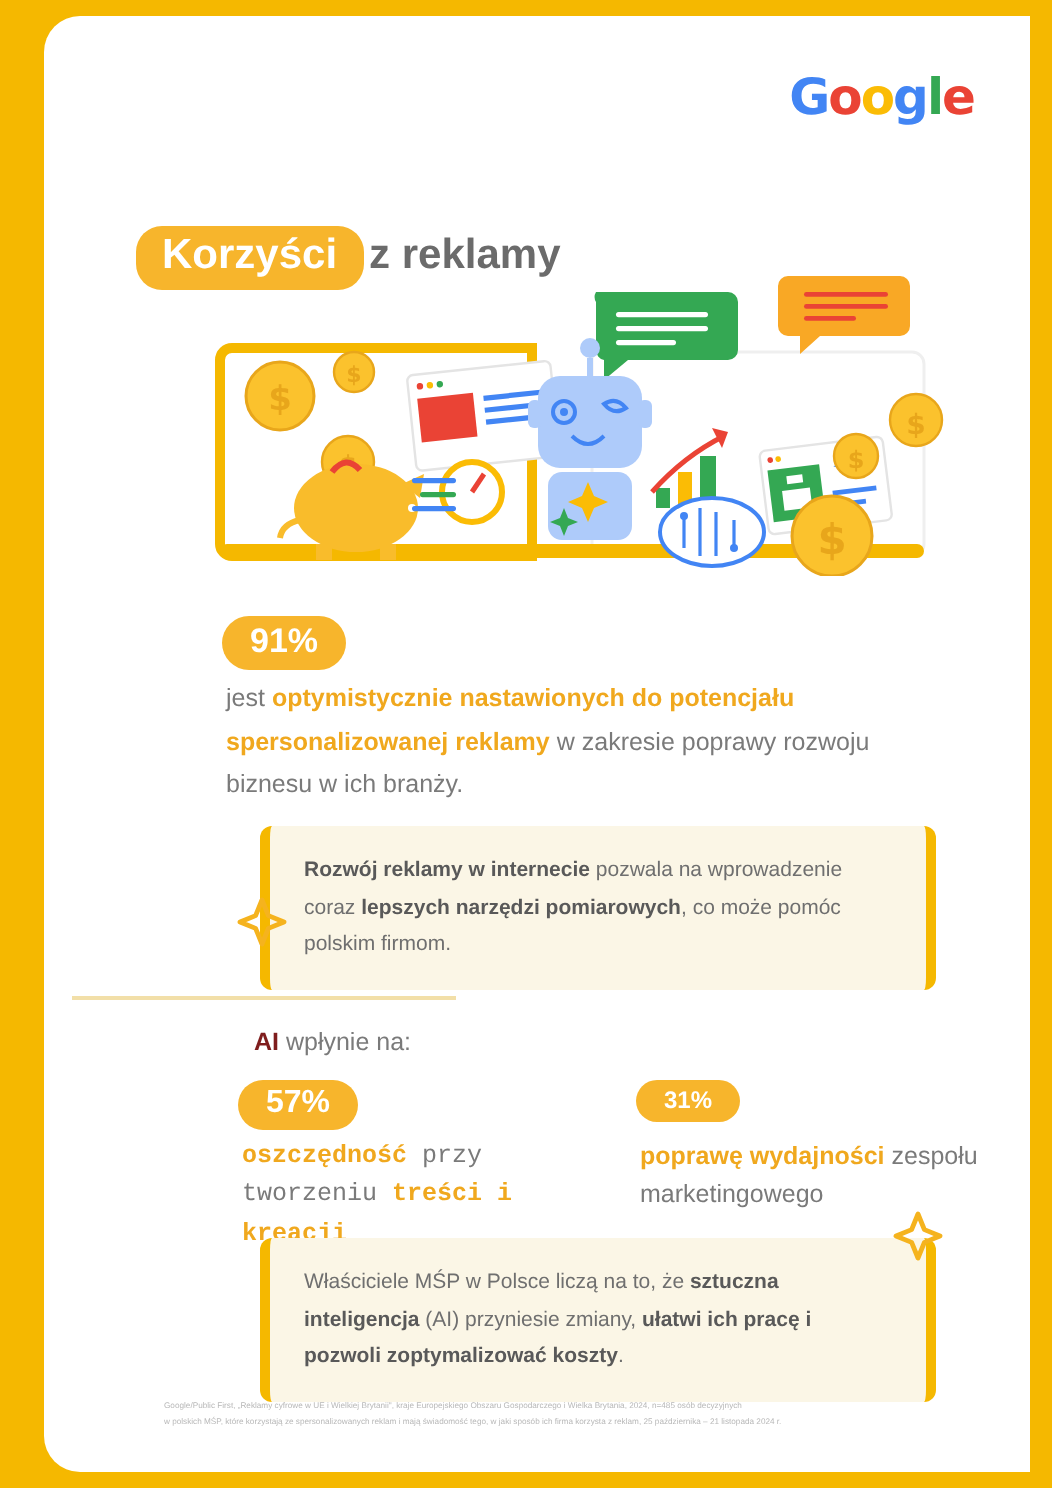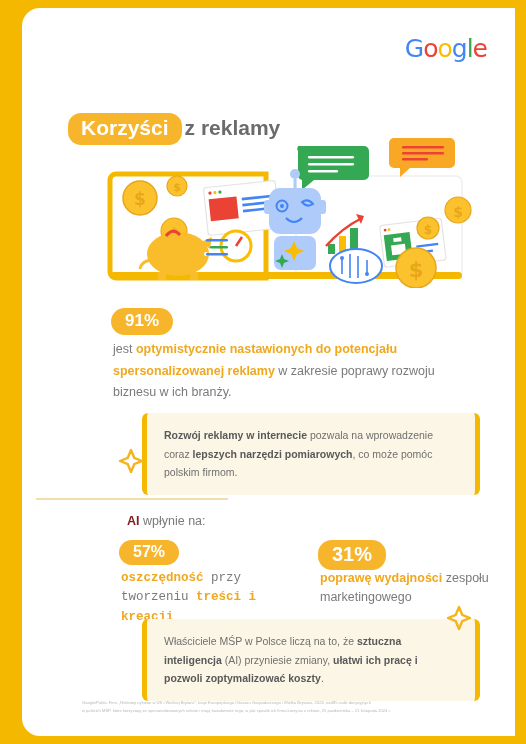--- a/index.html
+++ b/index.html
@@ -21,21 +21,21 @@
     background: #FFFFFF;
     border-radius: 18px 0 0 18px;
     overflow: hidden;
   }
 
   
   .google-logo {
     position: absolute; top: 26px; right: 28px;
     font-size: 25px; letter-spacing: -1px;
     font-family: "DejaVu Sans", sans-serif;
-    font-weight: 400;
+    font-weight: 700;
   }
   .g-b { color: #4285F4; } .g-r { color: #EA4335; }
   .g-y { color: #FBBC05; } .g-g { color: #34A853; }
 
   .title {
     position: absolute; left: 46px; top: 57px; width: 330px;
     font-size: 21px; font-weight: bold; color: #6B6B6B;
     line-height: 1.35;
     margin-top: 48px;
   }
@@ -62,21 +62,20 @@
   .hl { color: #F0A81E; font-weight: bold; }
 
   
   .callout {
     position: absolute; background: #FBF6E6;
     border-radius: 6px;
     border-left: 5px solid #F5B800;
     border-right: 5px solid #F5B800;
     color: #6F6F6F; font-size: 10.5px; line-height: 1.78;
     padding: 13px 17px;
-    margin-left: 12px;
   }
   .callout b { color: #595959; }
   .c1 { left: 108px; top: 405px; width: 338px; }
   .c2 { left: 108px; top: 611px; width: 338px; }
 
   .sparkle { position: absolute; width: 26px; height: 26px; }
   .sp1 { left: 96px; top: 440px; }
   .sp2 { left: 424px; top: 597px; }
 
   
@@ -84,21 +83,21 @@
     position: absolute; left: 14px; top: 490px;
     width: 192px; height: 1.5px; background: #F2DFA8;
   }
   .ai-label {
     position: absolute; left: 105px; top: 506px;
     font-size: 12.5px; color: #7A7A7A;
   }
   .ai-label b { color: #7f1d1d; }
 
   .s35 { position: absolute; left: 97px; top: 532px; font-size: 16px; }
-  .s31 { position: absolute; left: 296px; top: 532px; font-size: 20px; }
+  .s31 { position: absolute; left: 296px; top: 532px; font-size: 12px; }
   .t35 {
     position: absolute; left: 99px; top: 561px; width: 185px;
     font-size: 12.5px; color: #7A7A7A; line-height: 1.55; font-family: Liberation Mono, monospace;
   }
   .t31 {
     position: absolute; left: 298px; top: 561px; width: 185px;
     font-size: 12.5px; color: #7A7A7A; line-height: 1.55;
   }
 
   

